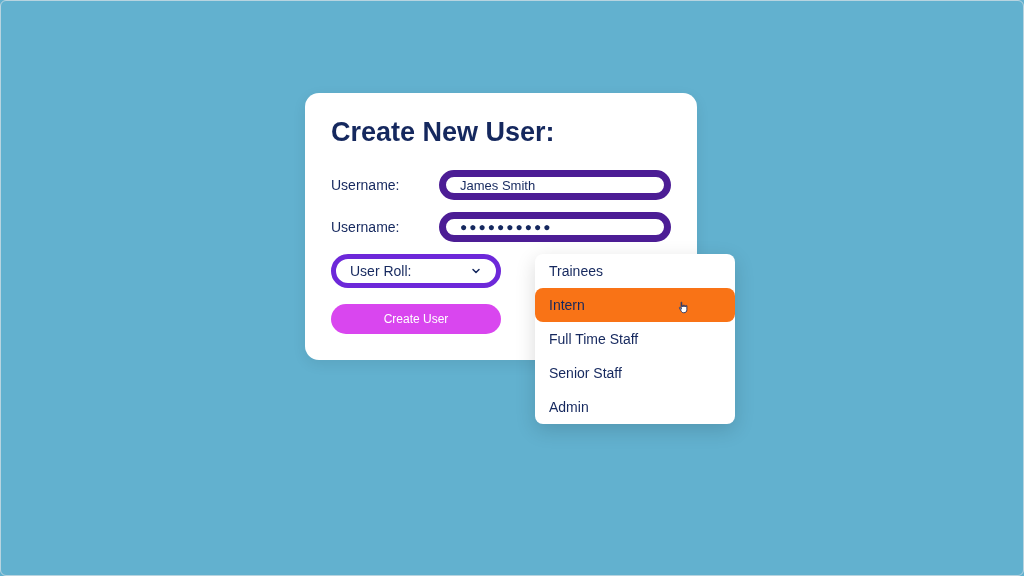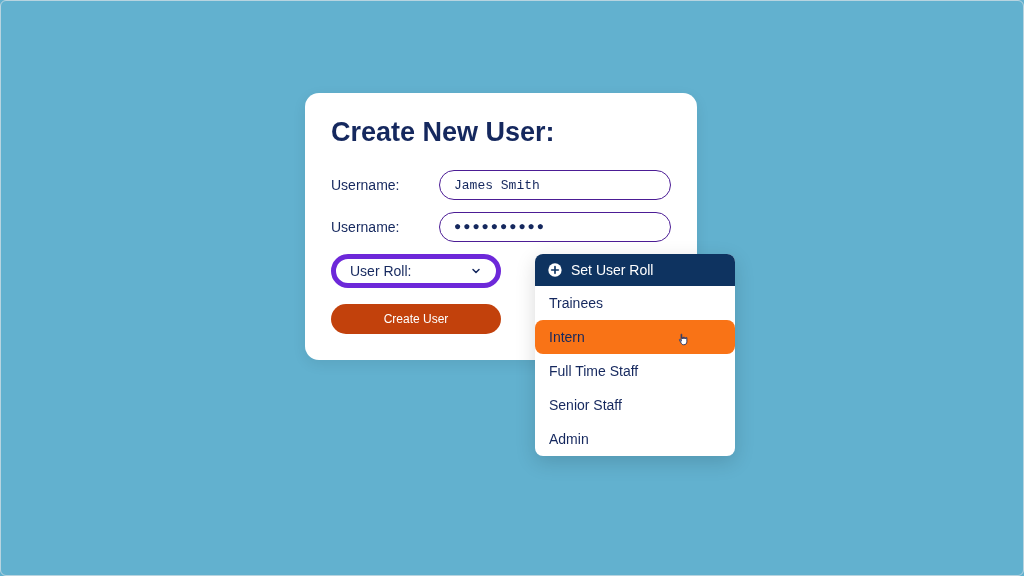--- a/index.html
+++ b/index.html
@@ -35,28 +35,28 @@
     margin-bottom: 12px;
     margin-top: 12px;
   }
   .field-label {
     width: 108px;
     font-size: 14px;
     color: #15285e;
   }
   .text-input {
     flex: 1;
-    border: 1px solid #4c1d95;
+    border: 7px solid #4c1d95;
     border-radius: 18px;
     height: 30px;
     padding: 0 14px;
     font-size: 13px;
     color: #15285e;
     outline: none;
-    font-family: Liberation Mono, monospace;
+    font-family: Liberation Sans, sans-serif;
   }
   .pw-dots {
     letter-spacing: 2px;
     font-size: 12px;
   }
   .select-box {
     display: flex;
     align-items: center;
     justify-content: space-between;
     border: 5px solid #6d28d9;
@@ -75,21 +75,21 @@
   .chevron {
     width: 12px;
     height: 12px;
   }
   .create-btn {
     display: block;
     width: 170px;
     height: 30px;
     border: none;
     border-radius: 18px;
-    background: #c2410c;
+    background: #d946ef;
     color: #fff;
     font-size: 12px;
     font-weight: 500;
     cursor: pointer;
     font-family: inherit;
   }
   .dropdown {
     position: absolute;
     left: 534px;
     top: 253px;
@@ -153,28 +153,20 @@
     <span class="select-label">User Roll:</span>
     <svg class="chevron" viewBox="0 0 24 24" fill="none" stroke="#15285e" stroke-width="3" stroke-linecap="round" stroke-linejoin="round">
         <polyline points="6 9 12 15 18 9"></polyline>
       </svg>
   </div>
 
   <button class="create-btn">Create User</button>
 </div>
 
 <div class="dropdown">
-  <div class="dropdown-header">
-    <svg class="plus-icon" viewBox="0 0 24 24" fill="none">
-      <circle cx="12" cy="12" r="10" fill="#fff"></circle>
-      <line x1="12" y1="7" x2="12" y2="17" stroke="#0e3360" stroke-width="2.5" stroke-linecap="round"></line>
-      <line x1="7" y1="12" x2="17" y2="12" stroke="#0e3360" stroke-width="2.5" stroke-linecap="round"></line>
-    </svg>
-    <span>Set User Roll</span>
-  </div>
   <div class="dropdown-item">
     <span>Trainees</span>
   </div>
   <div class="dropdown-item hover">
     <span>Intern</span>
     <svg class="cursor-icon" viewBox="0 0 24 28" fill="none" stroke="#15285e" stroke-width="1.5">
       <path d="M7 18 L7 6 C7 5 8 5 8 6 L8 13 L10 13 L10 11 C10 10 11 10 11 11 L11 13 L13 13 L13 11.5 C13 10.5 14 10.5 14 11.5 L14 13 L16 13 L16 12 C16 11 17 11 17 12 L17 19 C17 22 15 24 12 24 L11 24 C9 24 8 23 7 21 L4 16 C3.5 15 4.5 14 5.5 15 L7 17 Z" fill="#fff"></path>
     </svg>
   </div>
   <div class="dropdown-item">

